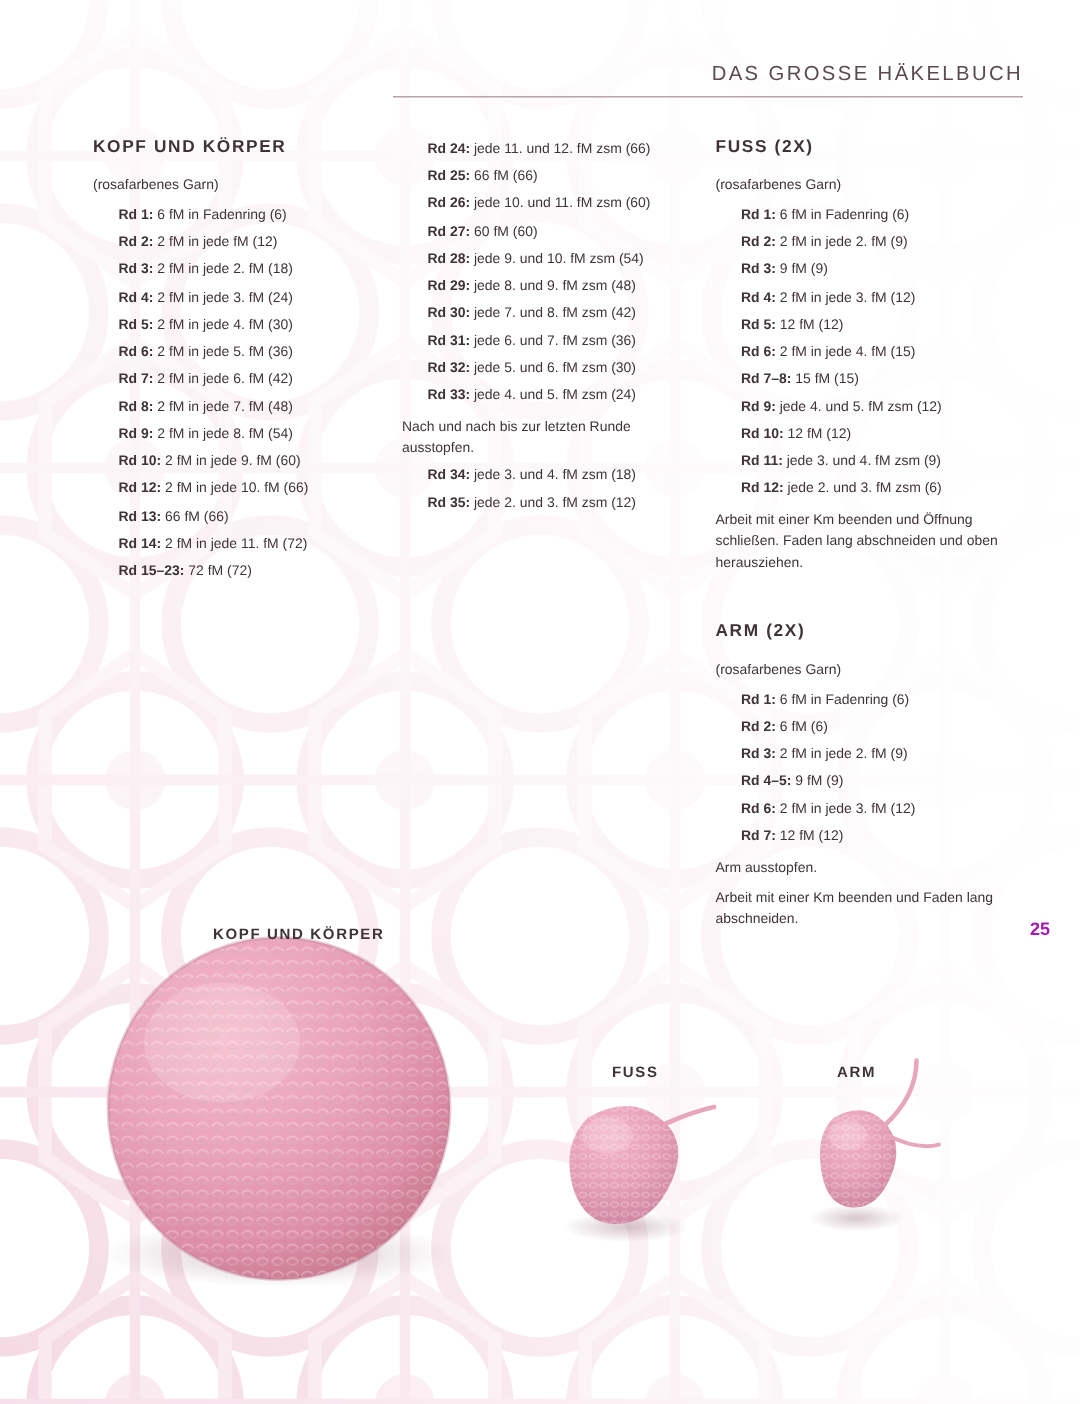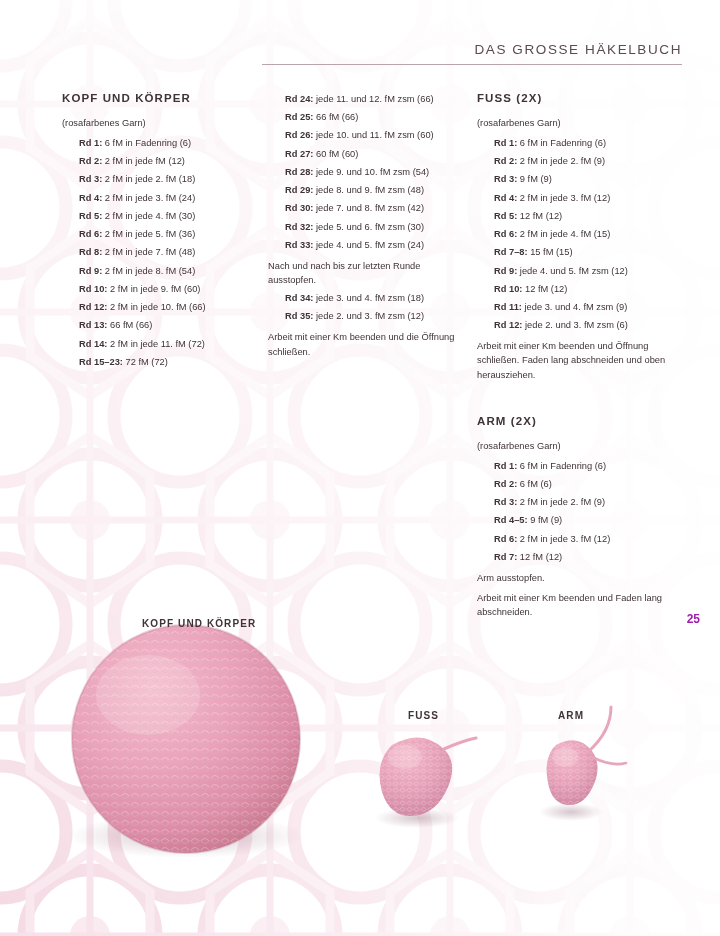--- a/index.html
+++ b/index.html
@@ -185,48 +185,49 @@
     <div class="col col1">
       <div class="sec-title">Kopf und Körper</div>
       <div class="note">(rosafarbenes Garn)</div>
       <ul class="rows">
         <li><b>Rd 1:</b><span> 6 fM in Fadenring (6)</span></li>
         <li><b>Rd 2:</b><span> 2 fM in jede fM (12)</span></li>
         <li><b>Rd 3:</b><span> 2 fM in jede 2. fM (18)</span></li>
         <li><b>Rd 4:</b><span> 2 fM in jede 3. fM (24)</span></li>
         <li><b>Rd 5:</b><span> 2 fM in jede 4. fM (30)</span></li>
         <li><b>Rd 6:</b><span> 2 fM in jede 5. fM (36)</span></li>
+        <li><b>Rd 7:</b><span> 2 fM in jede 6. fM (42)</span></li>
         <li><b>Rd 8:</b><span> 2 fM in jede 7. fM (48)</span></li>
         <li><b>Rd 9:</b><span> 2 fM in jede 8. fM (54)</span></li>
         <li><b>Rd 10:</b><span> 2 fM in jede 9. fM (60)</span></li>
         <li><b>Rd 12:</b><span> 2 fM in jede 10. fM (66)</span></li>
         <li><b>Rd 13:</b><span> 66 fM (66)</span></li>
         <li><b>Rd 14:</b><span> 2 fM in jede 11. fM (72)</span></li>
         <li><b>Rd 15–23:</b><span> 72 fM (72)</span></li>
       </ul>
     </div>
 
     <div class="col col2">
       <ul class="rows">
         <li><b>Rd 24:</b><span> jede 11. und 12. fM zsm (66)</span></li>
         <li><b>Rd 25:</b><span> 66 fM (66)</span></li>
         <li><b>Rd 26:</b><span> jede 10. und 11. fM zsm (60)</span></li>
         <li><b>Rd 27:</b><span> 60 fM (60)</span></li>
         <li><b>Rd 28:</b><span> jede 9. und 10. fM zsm (54)</span></li>
         <li><b>Rd 29:</b><span> jede 8. und 9. fM zsm (48)</span></li>
         <li><b>Rd 30:</b><span> jede 7. und 8. fM zsm (42)</span></li>
+        <li><b>Rd 31:</b><span> jede 6. und 7. fM zsm (36)</span></li>
         <li><b>Rd 32:</b><span> jede 5. und 6. fM zsm (30)</span></li>
         <li><b>Rd 33:</b><span> jede 4. und 5. fM zsm (24)</span></li>
       </ul>
       <div class="para">Nach und nach bis zur letzten Runde ausstopfen.</div>
       <ul class="rows">
         <li><b>Rd 34:</b><span> jede 3. und 4. fM zsm (18)</span></li>
         <li><b>Rd 35:</b><span> jede 2. und 3. fM zsm (12)</span></li>
       </ul>
-      <div class="para">Arbeit mit einer Km beenden und die Öffnung schließen.</div>
     </div>
 
     <div class="col col3">
       <div class="sec-title">Fuss (2x)</div>
       <div class="note">(rosafarbenes Garn)</div>
       <ul class="rows">
         <li><b>Rd 1:</b><span> 6 fM in Fadenring (6)</span></li>
         <li><b>Rd 2:</b><span> 2 fM in jede 2. fM (9)</span></li>
         <li><b>Rd 3:</b><span> 9 fM (9)</span></li>
         <li><b>Rd 4:</b><span> 2 fM in jede 3. fM (12)</span></li>

